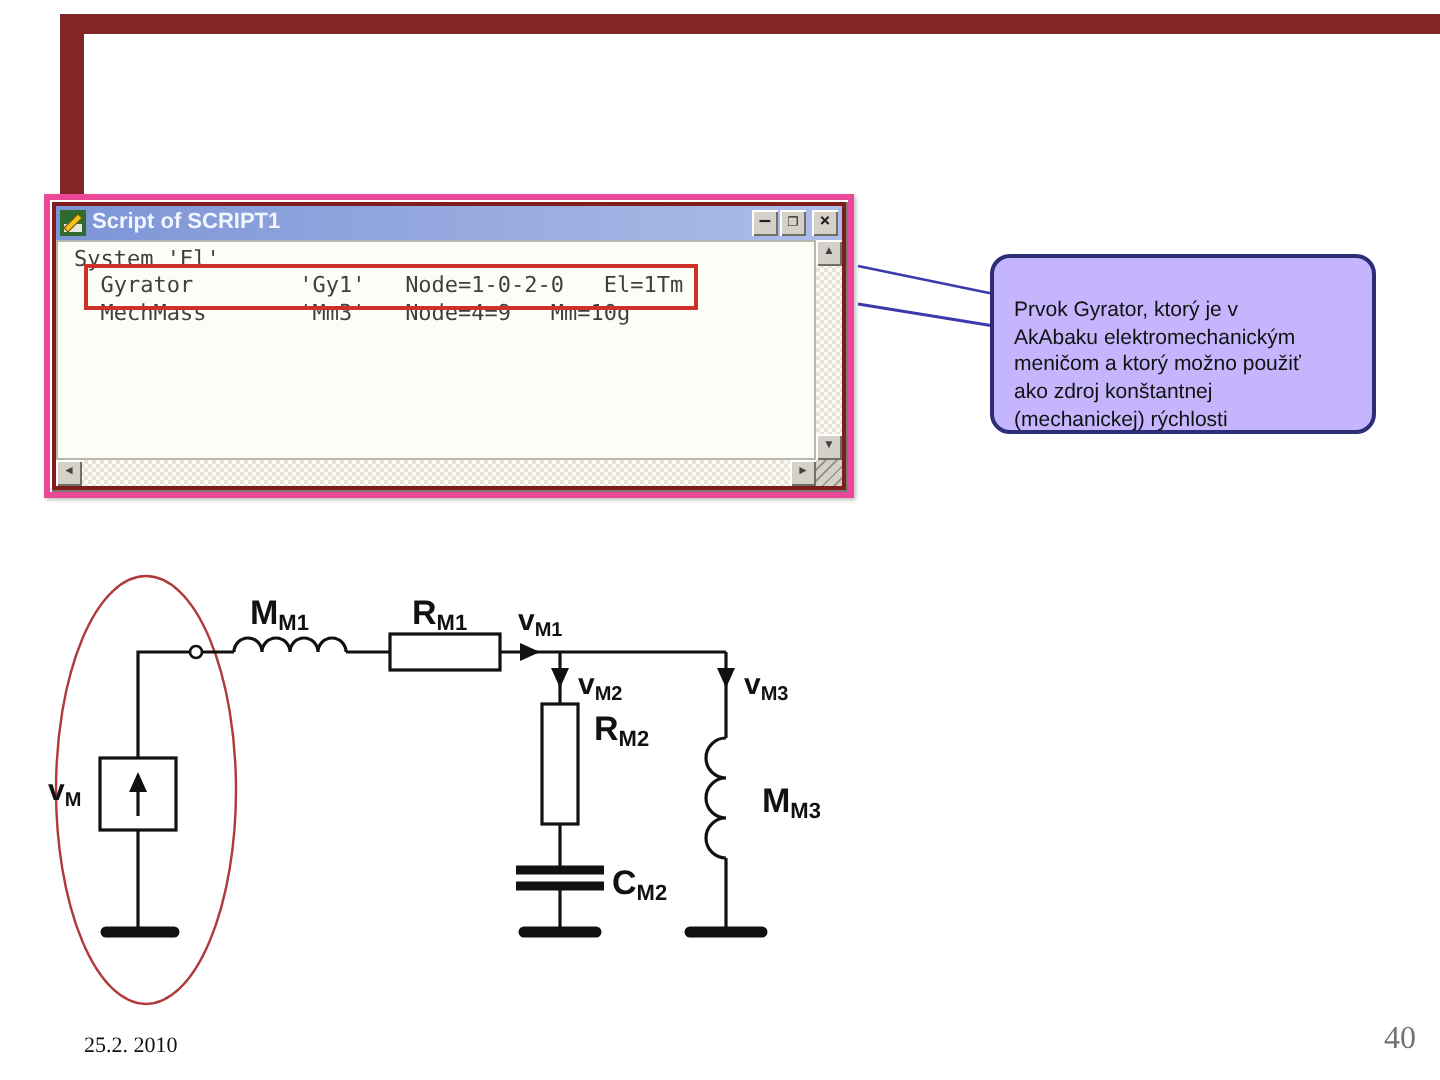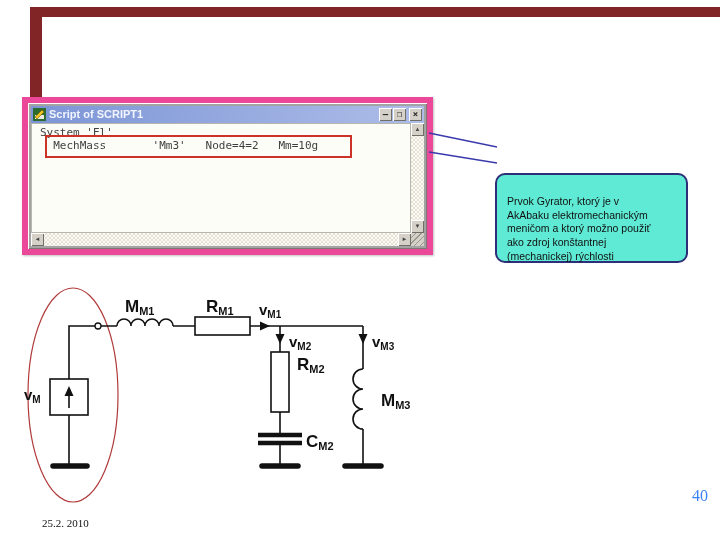--- a/index.html
+++ b/index.html
@@ -4,21 +4,21 @@
 <style>
   html,body{margin:0;padding:0;background:#888;}
   #slide{position:relative;width:720px;height:540px;background:#ffffff;overflow:hidden;
          font-family:"Liberation Sans",sans-serif;}
   .accent{position:absolute;background:#822526;}
   #bar-top{left:32px;top:7px;width:688px;height:10px;}
   #bar-left{left:30px;top:7px;width:12px;height:91px;}
 
   
   #win{position:absolute;left:22px;top:97px;width:399px;height:146px;
-       background:#a3a3a3;border:6px solid #ec4899;
+       background:#7f1d1d;border:3px solid #ec4899;
        box-shadow:inset 1px 1px 0 #ffffff, inset -1px -1px 0 #7a7a72, 1px 1px 2px rgba(0,0,0,.25);}
   #titlebar{position:absolute;left:3px;top:3px;right:3px;height:17px;
             background:linear-gradient(90deg,#7c95d6,#aebde8);
             display:flex;align-items:center;padding:0 2px;box-sizing:border-box;}
   #title-icon{width:13px;height:13px;margin-right:3px;flex:0 0 auto;}
   #title-text{color:#f2f5ff;font-size:11px;font-weight:bold;flex:1 1 auto;
               white-space:nowrap;overflow:hidden;line-height:17px;}
   .winbtn{width:13px;height:13px;margin-left:1px;background:#d5d1c8;color:#222;
           box-shadow:inset 1px 1px 0 #ffffff, inset -1px -1px 0 #6f6f68;
           font-size:9px;line-height:12px;text-align:center;font-weight:bold;
@@ -42,33 +42,33 @@
   .sbtn{position:absolute;width:13px;height:13px;background:#d5d1c8;color:#444;
         box-shadow:inset 1px 1px 0 #ffffff, inset -1px -1px 0 #6f6f68;
         font-size:6px;line-height:13px;text-align:center;}
   #sb-up{top:0;left:0;} #sb-down{bottom:0;left:0;}
   #sb-left{left:0;top:0;} #sb-right{right:0;top:0;}
   #grip{position:absolute;right:3px;bottom:3px;width:13px;height:13px;background:#d5d1c8;
         background-image:repeating-linear-gradient(135deg,transparent 0 3px,#9a978c 3px 4px);}
 
   
   #callout{position:absolute;left:495px;top:127px;width:193px;height:90px;box-sizing:border-box;
-           border:2px solid #2d2d78;border-radius:10px;background:#5eead4;
+           border:2px solid #2d2d78;border-radius:10px;background:#c4b5fd;
            padding:6px 6px 0 10px;font-size:10.5px;line-height:13.8px;color:#111;
-           white-space:pre-line;margin-top:46px;}
+           white-space:pre-line;}
   #tail-svg{position:absolute;left:0;top:0;width:720px;height:540px;pointer-events:none;}
 
   
   #circuit{position:absolute;left:10px;top:282px;width:430px;height:230px;}
 
   
   #footer-date{position:absolute;left:42px;top:517px;font-family:"Liberation Serif",serif;
                font-size:11px;color:#111;}
-  #page-number{position:absolute;left:692px;top:487px;font-family:"Liberation Serif",serif;
-               font-size:16px;color:#3b82f6;}
+  #page-number{position:absolute;left:692px;top:511px;font-family:"Liberation Serif",serif;
+               font-size:16px;color:#737373;}
 </style>
 </head>
 <body>
 
 <div id="slide">
 
   <div id="bar-top" class="accent"></div>
   <div id="bar-left" class="accent"></div>
 
   <div id="win">
@@ -80,21 +80,22 @@
       </svg>
       <span id="title-text">Script of SCRIPT1</span>
       <div class="winbtn">–</div>
       <div class="winbtn">❐</div>
       <div class="winbtn" id="btn-close">×</div>
     </div>
 
     <div id="client">
       <div id="script-text">
         <div class="sline">System 'El'</div>
-        <div class="sline">  MechMass       'Mm3'   Node=4=2   Mm=10g</div>
+        <div class="sline">  Gyrator        'Gy1'   Node=1-0-2-0   El=1Tm</div>
+        <div class="sline">  MechMass       'Mm3'   Node=4=9   Mm=10g</div>
       </div>
     </div>
     <div id="redbox"></div>
 
     <div id="vscroll" class="track">
       <div id="sb-up" class="sbtn">▲</div>
       <div id="sb-down" class="sbtn">▼</div>
     </div>
     <div id="hscroll" class="track">
       <div id="sb-left" class="sbtn">◄</div>

